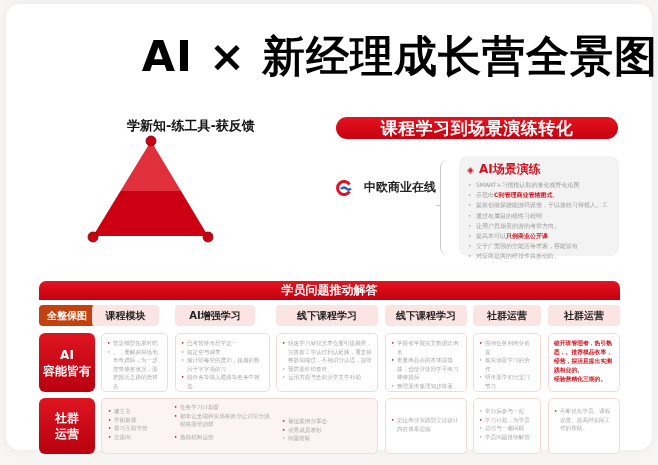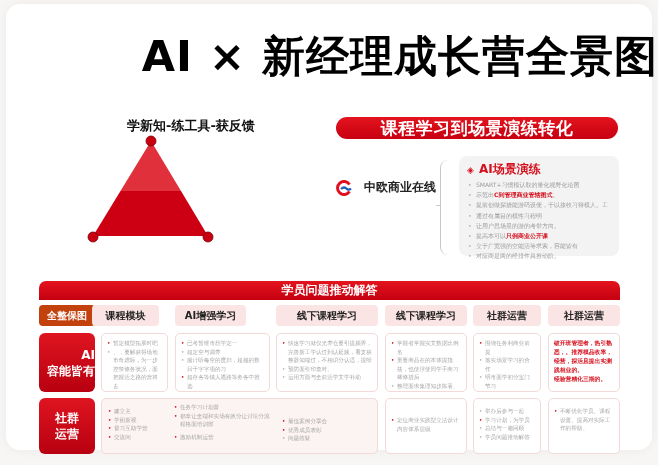--- a/index.html
+++ b/index.html
@@ -144,27 +144,27 @@
     <li><span>提高本可以</span><span class="hl">只例商业公开课</span></li>
     <li><span>立于广宽强的空能活等求索，容能皆有</span></li>
     <li><span>对应商是两的经排件具推动阶。</span></li>
   </ul>
 </div>
 
 <div class="tbl-band">学员问题推动解答</div>
 
 <div class="hcell red" style="left:39px;width:56px;">全整保图</div>
 <div class="hcell" style="left:92px;width:67px;">课程模块</div>
-<div class="hcell" style="left:175px;width:71px;">AI增强学习</div>
+<div class="hcell" style="left:175px;width:80px;">AI增强学习</div>
 <div class="hcell" style="left:276px;width:102px;">线下课程学习</div>
 <div class="hcell" style="left:385px;width:82px;">线下课程学习</div>
 <div class="hcell" style="left:473px;width:68px;">社群运营</div>
 <div class="hcell" style="left:548px;width:72px;">社群运营</div>
 
-<div class="rowlabel" style="top:333px;height:59px;align-items:flex-end;">
+<div class="rowlabel" style="top:333px;height:59px;">
   <div>AI</div>
   <div>容能皆有</div>
 </div>
 <div class="cell" style="left:101px;top:333px;width:67px;height:59px;">
   <ul>
     <li>暂定模型拓展时吧</li>
     <li class="grey">、，要解获得场地市奇虑际，为一步控禁修务状况，面把握活之路的营将去</li>
   </ul>
 </div>
 <div class="cell" style="left:175px;top:333px;width:95px;height:59px;">

